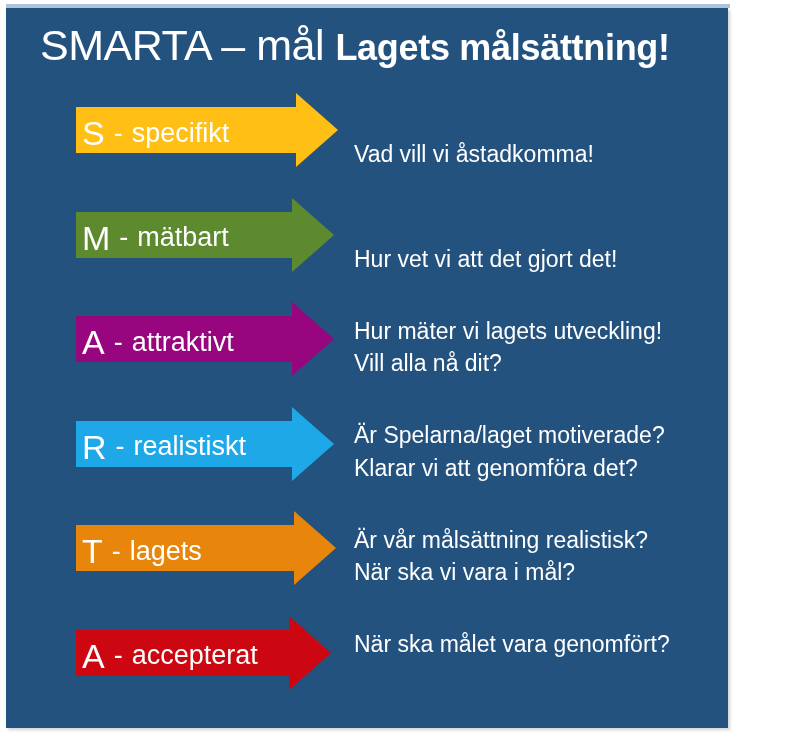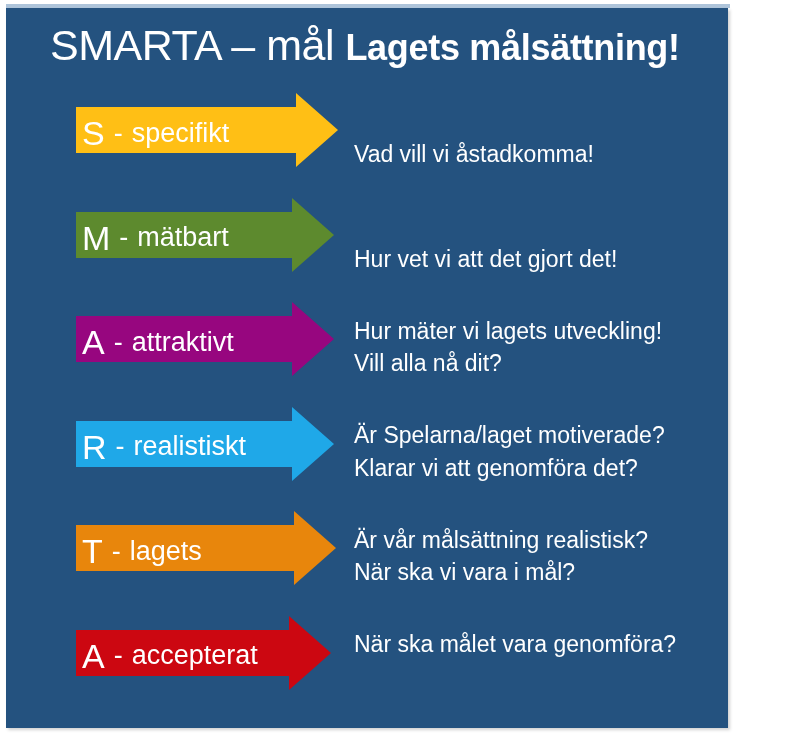--- a/index.html
+++ b/index.html
@@ -49,21 +49,20 @@
     position: absolute;
     left: 34px;
     top: 16px;
     white-space: nowrap;
     color: #ffffff;
     line-height: 1;
   }
   #title .big {
     font-size: 43px;
     letter-spacing: -0.5px;
-    margin-left: 10px;
   }
   #title .small {
     font-size: 36px;
     letter-spacing: -0.3px;
     font-weight: bold;
   }
 
   
   .row {
     position: absolute;
@@ -202,21 +201,21 @@
               <polygon points="0,14 218,14 218,0 260,37 218,74 218,60 0,60" fill="#e8860c"></polygon>
             </svg>
           </div>
           <div class="arrow-label">
             <span class="letter">T</span>
             <span class="dash">-</span>
             <span class="word">lagets</span>
           </div>
           <div class="row-text">
             <span class="line">När ska vi vara i mål?</span>
-            <span class="line">När ska målet vara genomföra?</span>
+            <span class="line">När ska målet vara genomfört?</span>
           </div>
         </div>
         <div class="row" style="top: 607.5px;">
           <div class="arrow-wrap">
             <svg width="255" height="74" viewBox="0 0 255 74">
               <polygon points="0,14 213,14 213,0 255,37 213,74 213,60 0,60" fill="#cc0711"></polygon>
             </svg>
           </div>
           <div class="arrow-label">
             <span class="letter">A</span>

